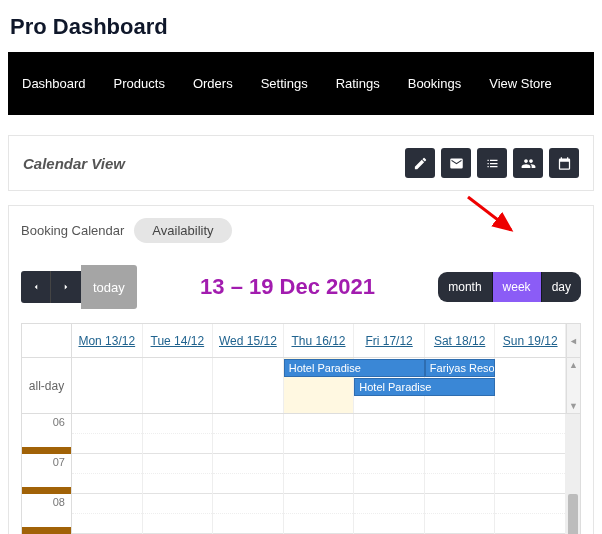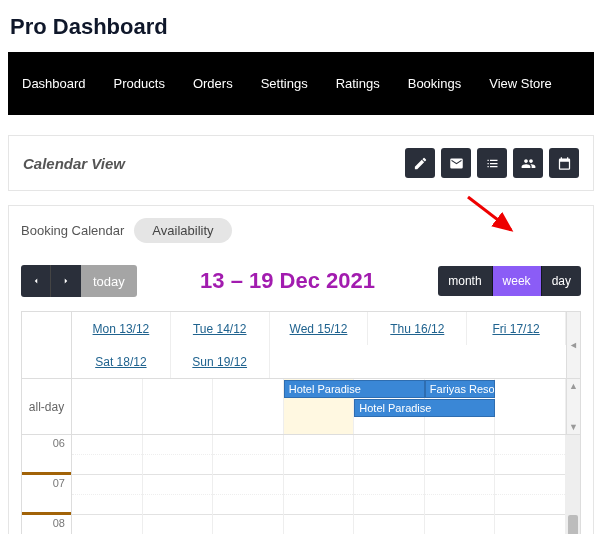--- a/index.html
+++ b/index.html
@@ -15,45 +15,45 @@
     .icon-btn svg{width:15px;height:15px;fill:#fff}
     .inner{border:1px solid #e5e5e5;margin:0 8px;padding:12px 12px 0;position:relative}
     .tabs{display:flex;align-items:center;gap:10px;font-size:13px;margin-bottom:22px}
     .tab-plain{color:#555}
     .tab-pill{background:#e5e5e5;padding:5px 18px;border-radius:14px;color:#444}
     .toolbar{display:flex;align-items:center;justify-content:space-between;margin-bottom:14px}
     .left-tools{display:flex;align-items:center}
     .nav-arrows{display:flex;background:#2a2f3a;border-radius:3px 0 0 3px;overflow:hidden}
     .arrow{width:30px;height:32px;display:flex;align-items:center;justify-content:center;color:#fff;cursor:pointer;border-right:1px solid #444}
     .arrow:last-child{border-right:none}
-    .today-btn{background:#a5a5a5;color:#fff;height:32px;padding:0 12px;display:flex;align-items:center;border-radius:0 3px 3px 0;cursor:pointer}
+    .today-btn{background:#a5a5a5;color:#fff;height:44px;padding:0 12px;display:flex;align-items:center;border-radius:0 3px 3px 0;cursor:pointer}
     .range-title{font-size:22px;font-weight:700;color:#a21caf}
-    .view-switch{display:flex;border-radius:3px;overflow:hidden}
+    .view-switch{display:flex;border-radius:9px;overflow:hidden}
     .view-btn{background:#2a2f3a;color:#fff;padding:8px 10px;font-size:12px;cursor:pointer;border-right:1px solid #121722}
     .view-btn:last-child{border-right:none}
     .view-btn.active{background:#8b5cf6}
     .cal-wrap{position:relative}
     .header-row{display:flex;border:1px solid #ddd}
     .gutter{width:50px;border-right:1px solid #ddd;background:#fff}
     .sb{width:14px;border-left:1px solid #ddd;background:#f3f3f3;display:flex;align-items:center;justify-content:center;color:#999;font-size:9px}
-    .cols{flex:1;display:grid;grid-template-columns:repeat(5,1fr)}
+    .cols{flex:1;display:grid;grid-template-columns:repeat(7,1fr)}
     .day-h{border-right:1px solid #eee;text-align:center;padding:9px 0}
     .day-h a{color:#20638f;font-size:12px;text-decoration:underline;cursor:pointer}
     .allday{display:flex;border:1px solid #ddd;border-top:none;height:56px}
     .allday .gutter{display:flex;align-items:center;justify-content:center;color:#666;font-size:12px}
     .allday-grid{flex:1;position:relative}
     .ad-cols{position:absolute;inset:0;display:grid;grid-template-columns:repeat(7,1fr)}
     .ad-cell{border-right:1px solid #eee}
     .ad-cell.hl{background:#fff8e1}
     .ad-events{position:absolute;inset:0}
     .ev{position:absolute;background:#3a87d6;color:#fff;font-size:11px;padding:2px 4px;white-space:nowrap;overflow:hidden;height:18px;border:1px solid #2e6db0}
     .sb-arrows{display:flex;flex-direction:column;justify-content:space-between;padding:2px 0}
     .time-grid{display:flex;border:1px solid #ddd;border-top:none}
     .time-col{width:50px;border-right:1px solid #ddd}
-    .time-row{height:40px;border-bottom:3px solid #a16207;text-align:right;padding:2px 6px 0 0;color:#777;font-size:11px}
+    .time-row{height:40px;border-bottom:7px solid #a16207;text-align:right;padding:2px 6px 0 0;color:#777;font-size:11px}
     .grid-body{flex:1;display:grid;grid-template-columns:repeat(7,1fr)}
     .body-col{border-right:1px solid #eee}
     .body-col .slot{height:20px;border-bottom:1px dotted #eee}
     .body-col .slot.solid{border-bottom:1px solid #e2e2e2}
     .sb-thick{width:14px;background:#eee;position:relative}
     .sb-thumb{position:absolute;left:2px;right:2px;top:80px;height:55px;background:#bcbcbc;border-radius:2px}
     .arrow-annot{position:absolute;right:70px;top:-14px;pointer-events:none}
     .arrow-annot svg{overflow:visible}
   </style>
 </head>

